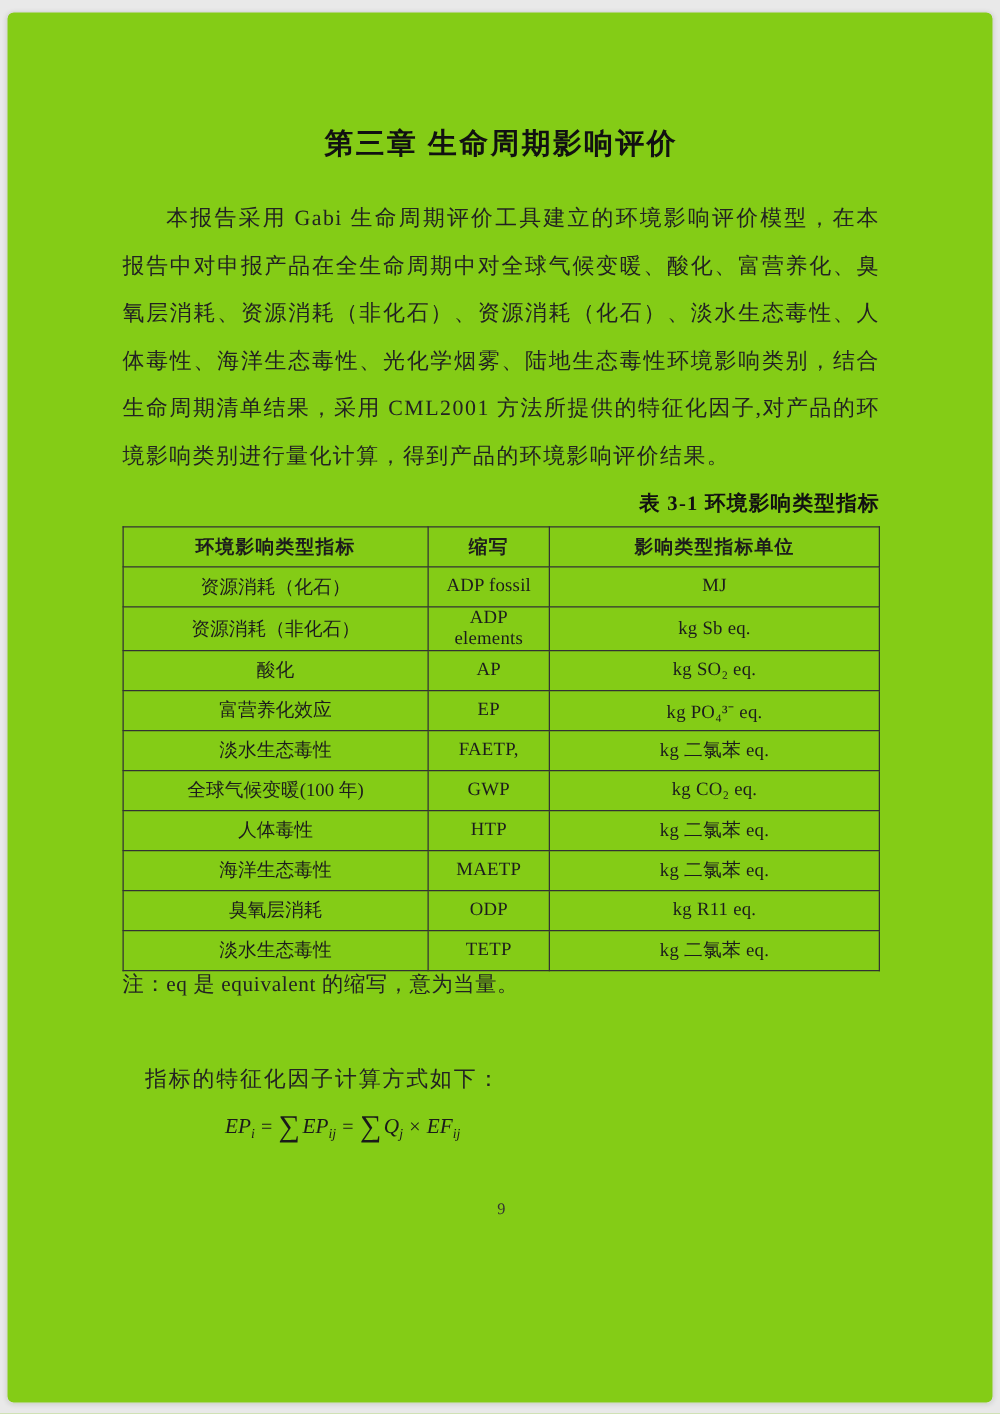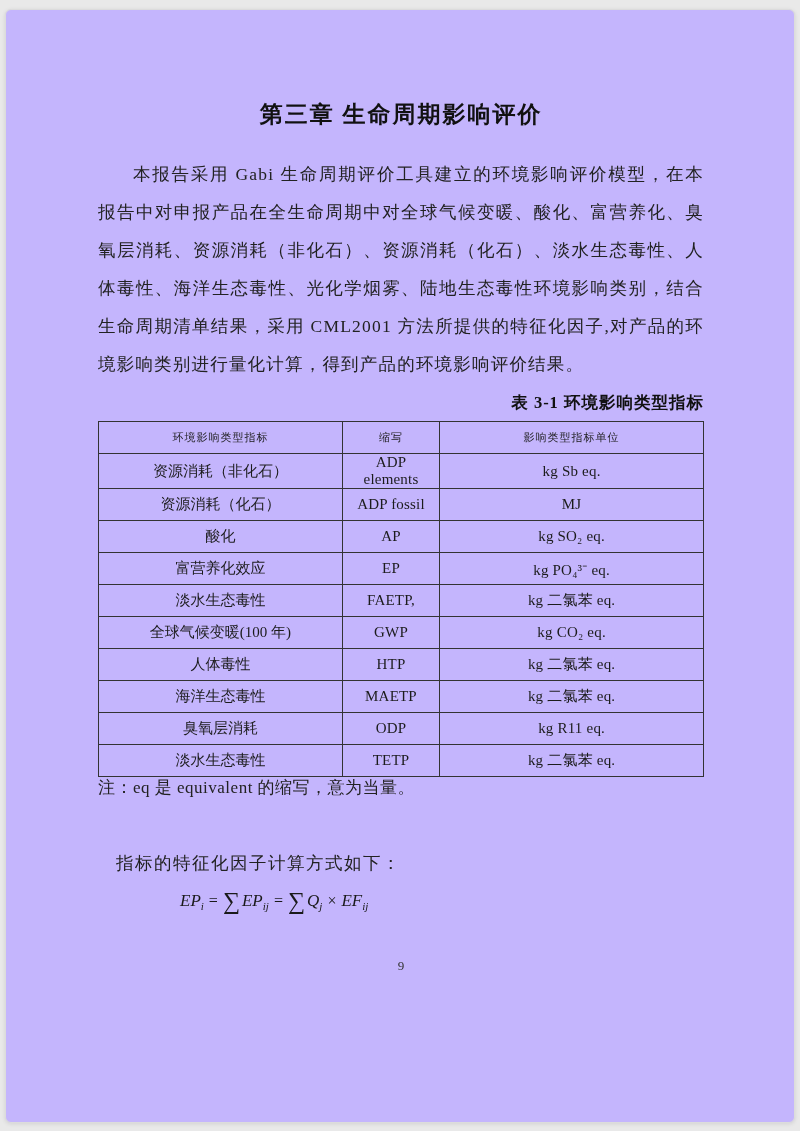--- a/index.html
+++ b/index.html
@@ -6,21 +6,21 @@
   html, body { width: 800px; height: 1131px; }
   body {
     background: #e9e9e9;
     font-family: "Liberation Serif", "DejaVu Serif", serif;
     color: #1f1f1f;
     overflow: hidden;
   }
   .page {
     position: absolute;
     left: 5px; top: 9px; right: 5px; bottom: 8px;
-    background: #c4b5fd;
+    background: #84cc16;
     border: 1px solid #dcdcdc;
     border-radius: 6px;
     box-shadow: 0 1px 4px rgba(0,0,0,0.10);
     padding: 89px 90px 0 92px;
     overflow: hidden;
   }
   .chapter-title {
     text-align: center;
     font-size: 23px;
     font-weight: bold;
@@ -55,22 +55,22 @@
   table.impact-table th, table.impact-table td {
     border: 1px solid #333;
     height: 32px;
     text-align: center;
     vertical-align: middle;
     font-size: 15px;
     padding: 0 4px;
     color: #1c1c1c;
   }
   table.impact-table th {
-    font-weight: normal;
-    font-size: 11px;
+    font-weight: bold;
+    font-size: 15px;
     letter-spacing: 1px;
   }
   .col-indicator { width: 40.3%; }
   .col-abbr { width: 16.1%; }
   .col-unit { width: 43.6%; }
   td.en { font-family: "Liberation Serif", serif; font-size: 15.5px; letter-spacing: 0.2px; }
   .table-note {
     font-size: 17px;
     line-height: 22px;
     letter-spacing: 0.5px;
@@ -123,28 +123,28 @@
     </colgroup>
     <thead>
       <tr>
         <th>环境影响类型指标</th>
         <th>缩写</th>
         <th>影响类型指标单位</th>
       </tr>
     </thead>
     <tbody>
       <tr>
+        <td>资源消耗（化石）</td>
+        <td class="en">ADP fossil</td>
+        <td class="en">MJ</td>
+      </tr>
+      <tr>
         <td>资源消耗（非化石）</td>
         <td class="en">ADP elements</td>
         <td class="en">kg Sb eq.</td>
-      </tr>
-      <tr>
-        <td>资源消耗（化石）</td>
-        <td class="en">ADP fossil</td>
-        <td class="en">MJ</td>
       </tr>
       <tr>
         <td>酸化</td>
         <td class="en">AP</td>
         <td class="en">kg SO₂ eq.</td>
       </tr>
       <tr>
         <td>富营养化效应</td>
         <td class="en">EP</td>
         <td class="en">kg PO₄³⁻ eq.</td>

